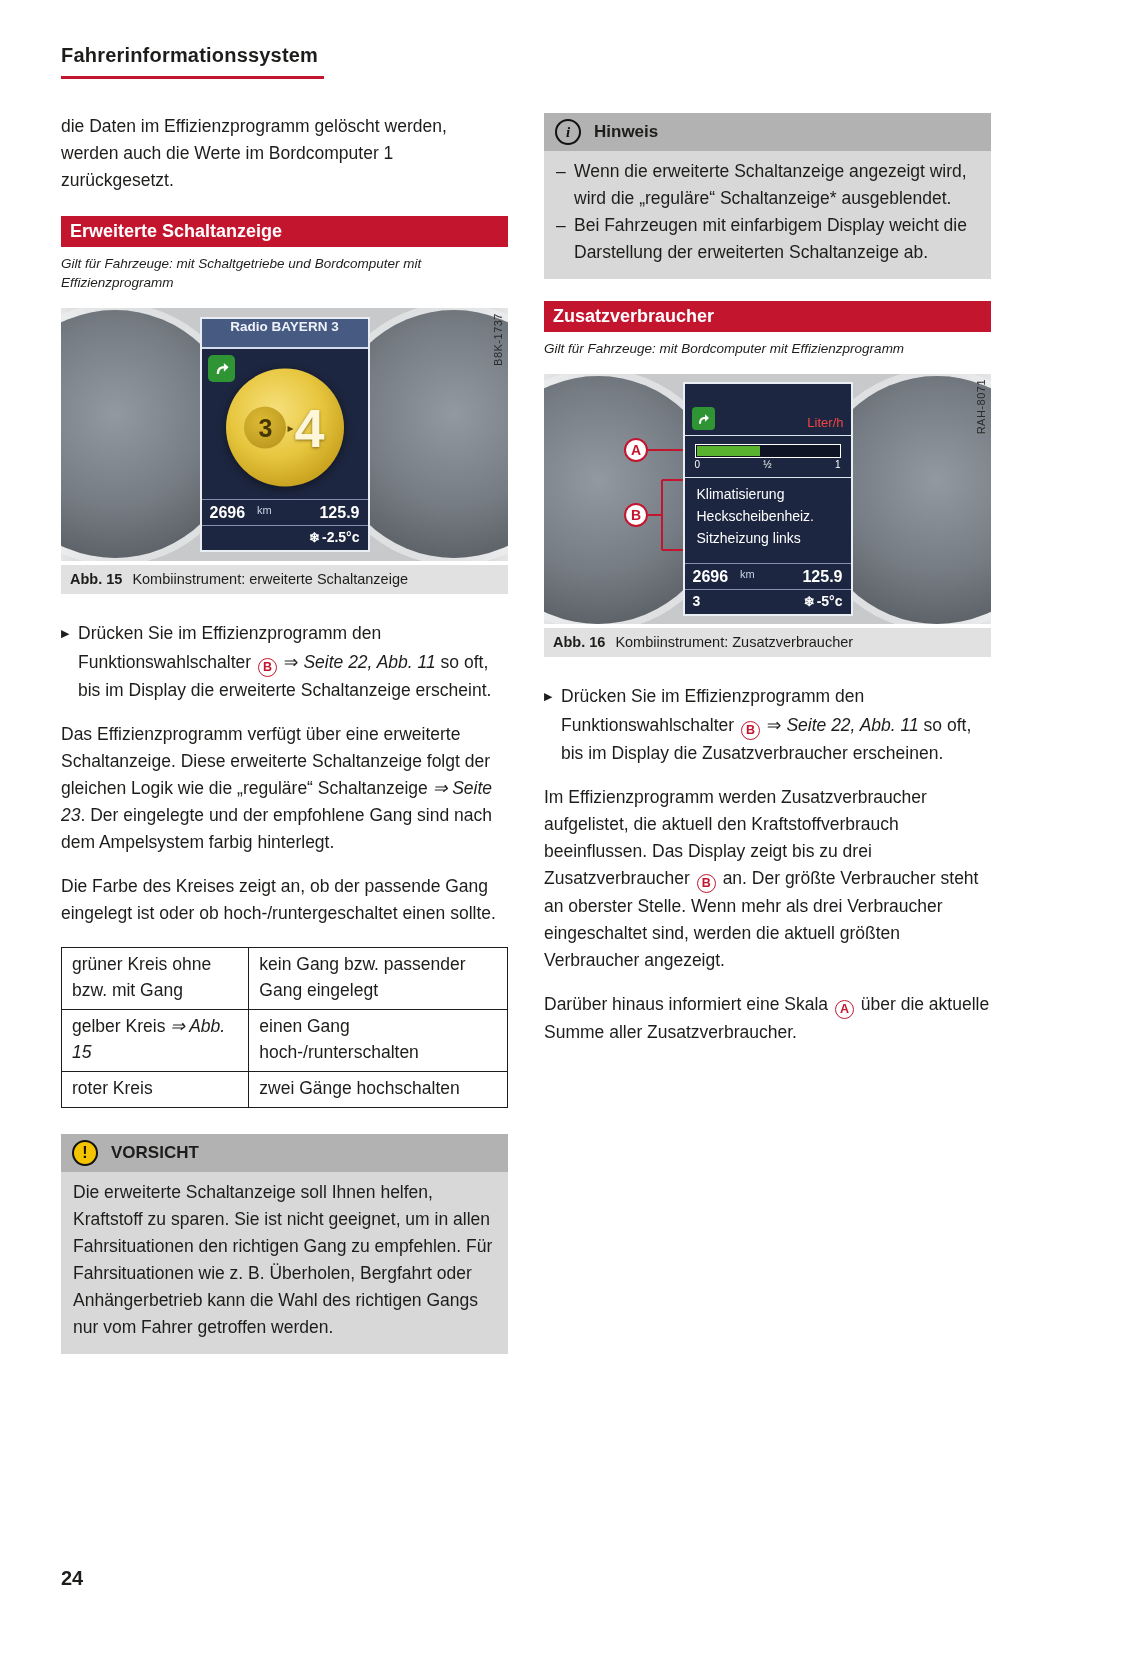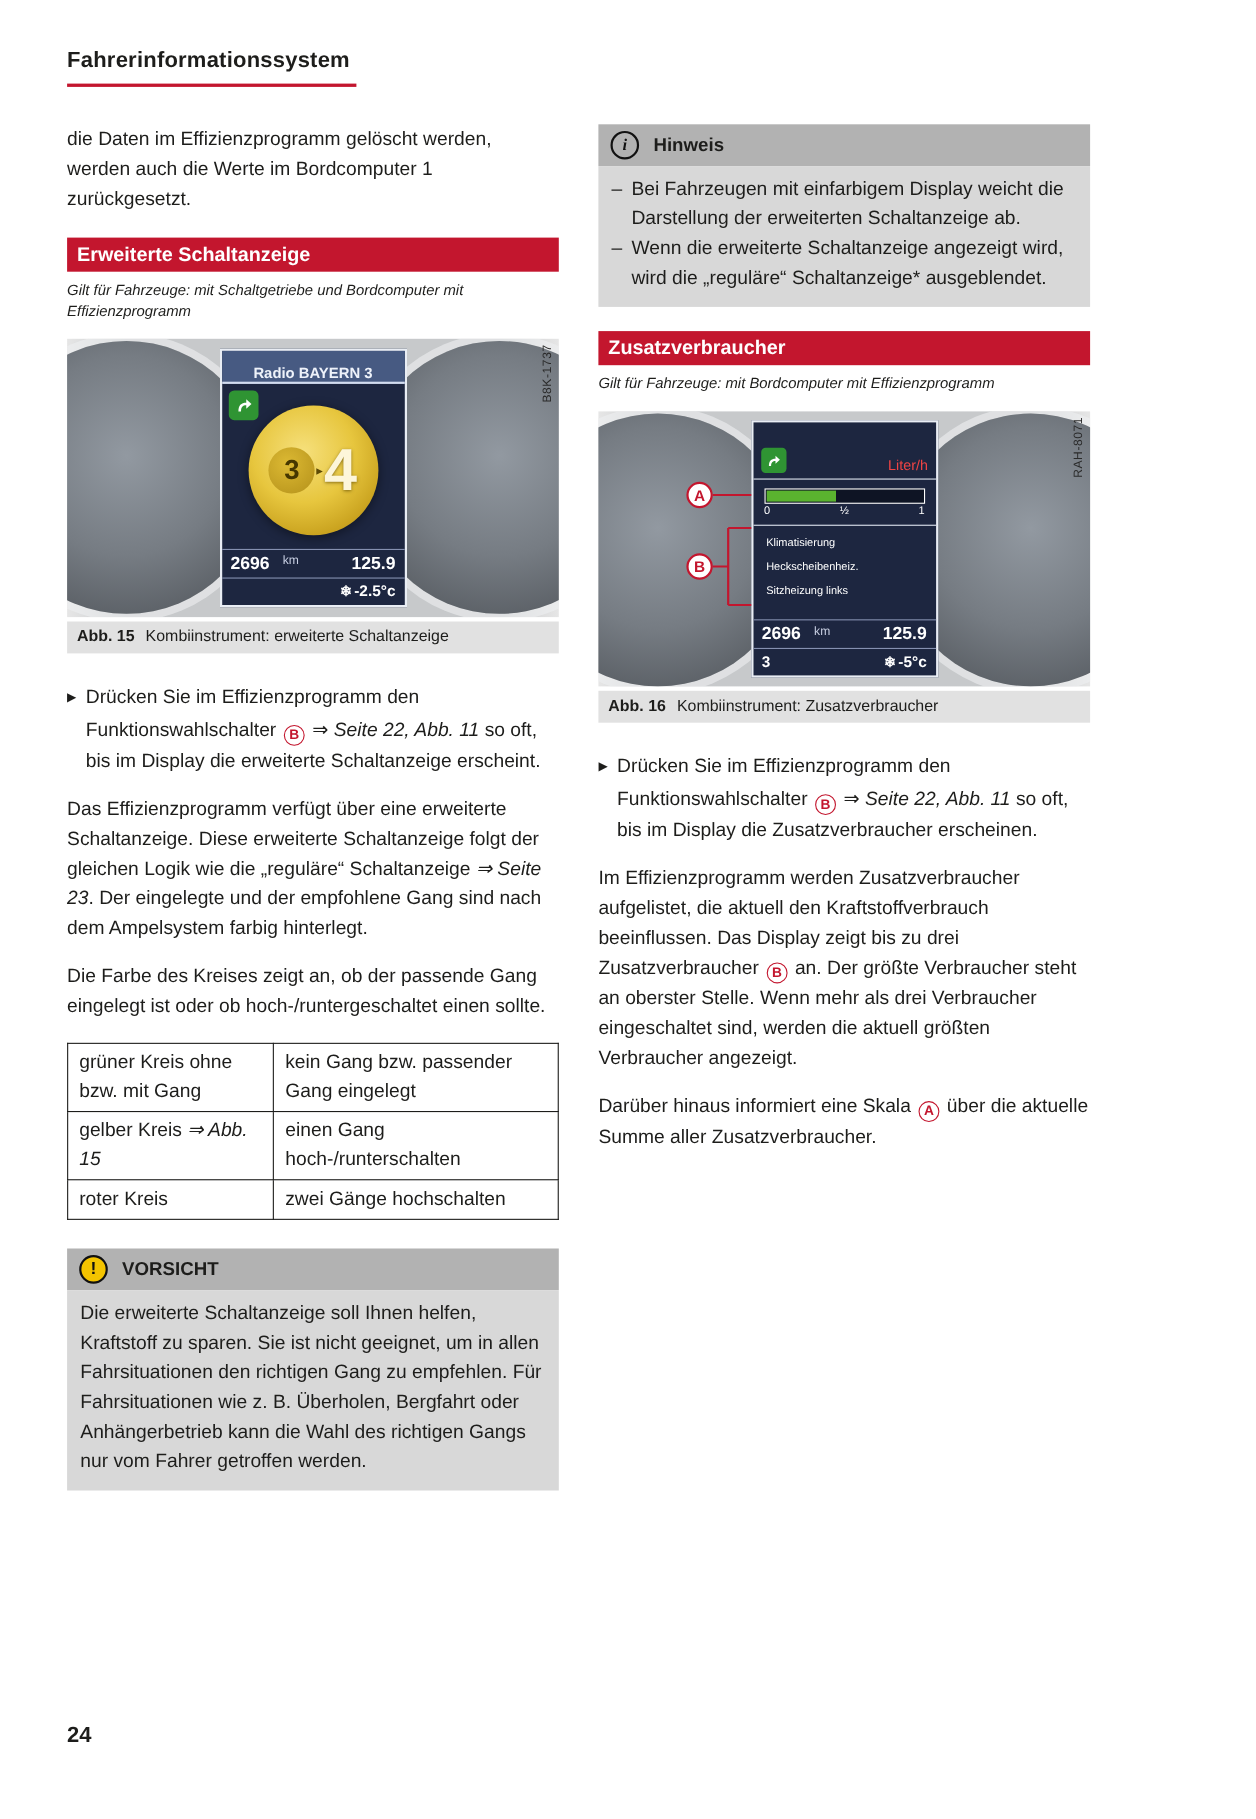--- a/index.html
+++ b/index.html
@@ -21,21 +21,21 @@
   .fig16-canvas { height:250px; }
   .gauge { position:absolute; top:2px; width:248px; height:248px; border-radius:50%;
     background:radial-gradient(circle at 50% 42%,#9299a1 0%,#767c83 48%,#5c6167 78%,#72777c 100%);
     box-shadow:0 0 0 7px rgba(238,240,242,.6); }
   .gauge-left { left:-70px; }
   .gauge-right { right:-70px; }
   .display { position:absolute; left:50%; transform:translateX(-50%); width:170px; background:#1d2640; border:2px solid #e9edf4; display:flex; flex-direction:column; z-index:2; }
   .d15 { top:9px; height:235px; }
   .d16 { top:8px; height:234px; }
 
-  .d15-header { height:30px; background:#475a82; border-bottom:2px solid #d3dcef; color:#eef2fa; font-size:13.5px; font-weight:bold; display:flex; align-items:flex-end; justify-content:center; }
+  .d15-header { height:30px; background:#475a82; border-bottom:2px solid #d3dcef; color:#eef2fa; font-size:13.5px; font-weight:bold; display:flex; align-items:flex-start; justify-content:center; }
   .d15-body { flex:1; position:relative; }
   .eco-icon { position:absolute; left:6px; top:6px; width:27px; height:27px; background:#2f9433; border-radius:5px; display:flex; align-items:center; justify-content:center; }
   .gear-circle { position:absolute; left:50%; top:50%; transform:translate(-50%,-47%); width:118px; height:118px; border-radius:50%;
     background:radial-gradient(circle at 42% 36%,#f6e07c 0%,#e7c63e 45%,#c59d1a 80%,#9f7f12 100%);
     box-shadow:0 2px 10px rgba(0,0,0,.45); display:flex; align-items:center; justify-content:center; }
   .gear-small { width:42px; height:42px; border-radius:50%; background:radial-gradient(circle at 40% 35%,#dcb933,#b4911a);
     display:flex; align-items:center; justify-content:center; font-size:25px; font-weight:bold; color:#463700; }
   .gear-arrow { font-size:12px; color:#5d4a06; margin:0 1px; }
   .gear-big { font-size:54px; font-weight:bold; color:#fdf6da; text-shadow:0 1px 3px rgba(91,70,0,.7); line-height:1; }
   .d-info { border-top:1px solid #8590b0; }
@@ -52,21 +52,21 @@
   .fig-caption b { margin-right:10px; }
 
   .d16-header { height:52px; display:flex; align-items:flex-end; padding:0 7px 5px; border-bottom:1px solid #dfe5f0; }
   .eco-small { position:static; left:auto; top:auto; width:23px; height:23px; border-radius:4px; }
   .liter { margin-left:auto; color:#ef4444; font-size:13px; }
   .bar-wrap { padding:8px 10px 4px; }
   .bar { height:14px; border:1px solid #fff; position:relative; background:#0e1424; }
   .bar-fill { position:absolute; left:1px; top:1px; bottom:1px; width:44%; background:#5ab32f; }
   .bar-scale { display:flex; justify-content:space-between; color:#fff; font-size:10px; margin-top:1px; }
   .consumers { flex:1; border-top:1px solid #dfe5f0; margin-top:3px; padding:5px 0 0 12px; }
-  .consumer { color:#fff; font-size:10px; line-height:22px; }
+  .consumer { color:#fff; font-size:14px; line-height:22px; }
   .callout { position:absolute; width:24px; height:24px; border-radius:50%; border:2px solid #c3162e; background:#fff; color:#c3162e; font-size:14px; font-weight:bold; display:flex; align-items:center; justify-content:center; z-index:4; }
   .callout-a { left:80px; top:64px; }
   .callout-b { left:80px; top:129px; }
   .callout-lines { position:absolute; inset:0; z-index:3; pointer-events:none; }
 
   .hang-step { margin-top:26px; padding-left:17px; text-indent:-17px; }
   .step-marker { display:inline-block; width:17px; text-indent:0; font-size:11px; transform:translateY(-2px); }
   .refcircle { display:inline-flex; width:19px; height:19px; border:1.7px solid #c3162e; border-radius:50%; color:#c3162e; font-size:12.5px; font-weight:bold; align-items:center; justify-content:center; vertical-align:-3px; margin:0 2px; text-indent:0; }
 
   .gear-table { margin-top:20px; border-collapse:collapse; width:100%; font-size:17.5px; line-height:26px; }
@@ -181,22 +181,22 @@
     </div>
 
     <div class="col">
 
       <div class="alert" style="margin-top:0">
         <div class="alert-head">
           <span class="circle-icon note-icon">i</span>
           <span class="alert-title">Hinweis</span>
         </div>
         <div class="alert-body">
+          <p class="body-text hang-dash"><span class="dash">–</span><span>Wenn die erweiterte Schaltanzeige angezeigt wird, wird die „reguläre“ Schaltanzeige* ausgeblendet.</span></p>
           <p class="body-text hang-dash"><span class="dash">–</span><span>Bei Fahrzeugen mit einfarbigem Display weicht die Darstellung der erweiterten Schaltanzeige ab.</span></p>
-          <p class="body-text hang-dash"><span class="dash">–</span><span>Wenn die erweiterte Schaltanzeige angezeigt wird, wird die „reguläre“ Schaltanzeige* ausgeblendet.</span></p>
         </div>
       </div>
 
       <div class="section-bar">
         <span>Zusatzverbraucher</span>
       </div>
       <p class="scope">Gilt für Fahrzeuge: mit Bordcomputer mit Effizienzprogramm</p>
 
       <figure class="figure">
         <div class="fig-canvas fig16-canvas">

